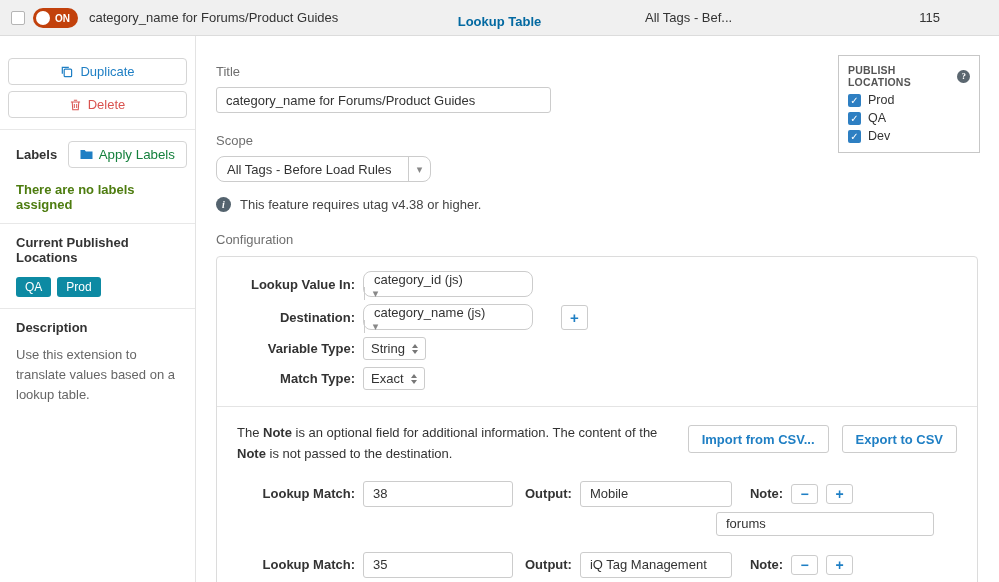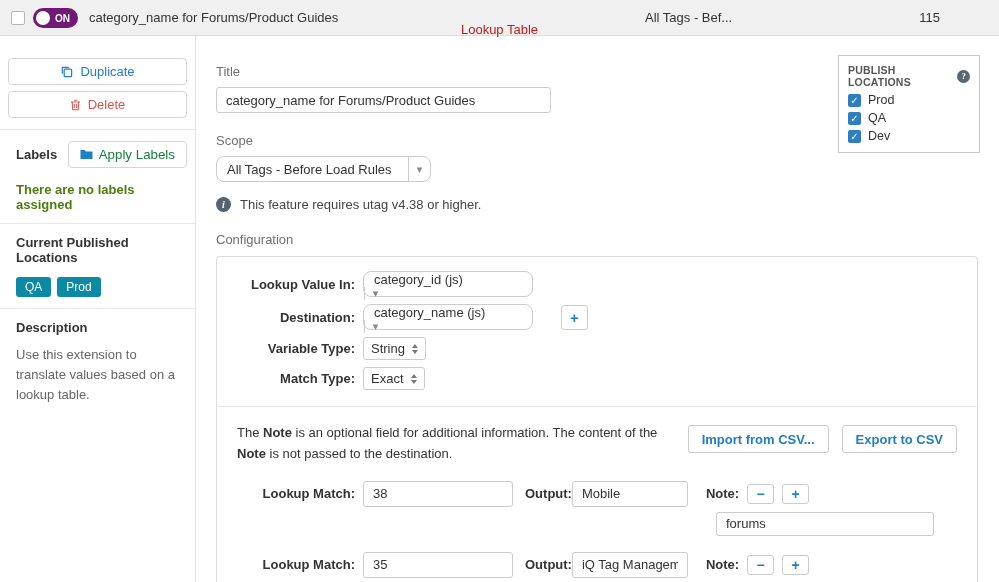--- a/index.html
+++ b/index.html
@@ -13,26 +13,26 @@
   .hdr {
     position:absolute; top:0; left:0; width:999px; height:36px;
     background:#f0f0f0; border-bottom:1px solid #dcdcdc;
   }
   .hdr-checkbox {
     position:absolute; left:11px; top:11px; width:14px; height:14px;
     background:#fff; border:1px solid #b5b5b5; border-radius:2px;
   }
   .toggle {
     position:absolute; left:33px; top:8px; width:45px; height:20px; border-radius:10px;
-    background:#701a75; display:flex; align-items:center; padding:0 6px 0 3px; gap:5px;
+    background:#c2410c; display:flex; align-items:center; padding:0 6px 0 3px; gap:5px;
   }
   .toggle .knob { width:14px; height:14px; border-radius:50%; background:#fff; }
   .toggle .tlabel { color:#fff; font-size:10px; font-weight:bold; }
   .hdr-title { position:absolute; left:89px; top:0; line-height:36px; color:#333; }
-  .hdr-type { position:absolute; left:50%; transform:translateX(-50%); top:12px; line-height:36px; color:#b91c1c; }
+  .hdr-type { position:absolute; left:50%; transform:translateX(-50%); top:4px; line-height:36px; color:#0369a1;font-weight:bold; }
   .hdr-scope { position:absolute; left:645px; top:0; line-height:36px; color:#333; }
   .hdr-id { position:absolute; right:59px; top:0; line-height:36px; color:#333; }
 
   
   .sidebar {
     position:absolute; top:36px; left:0; width:196px; height:546px;
     border-right:1px solid #e3e3e3; background:#fff; padding:22px 8px 0;
   }
   .side-btn {
     display:flex; align-items:center; justify-content:center; gap:7px;
@@ -106,21 +106,21 @@
   .note-text { width:505px; color:#333; line-height:1.6; }
   .csv-buttons { display:flex; gap:13px; flex-shrink:0; margin-top:2px; }
   .csv-btn {
     height:28px; padding:0 13px; border:1px solid #ccc; border-radius:3px; background:#fff;
     color:#1f7fc4; font-size:13px; font-weight:bold; display:flex; align-items:center; cursor:pointer;
   }
   .lrow { display:flex; align-items:center; margin-top:16px; }
   .l-label { width:118px; text-align:right; font-weight:bold; margin-right:8px; flex-shrink:0; }
   .in-match { width:150px; }
   .o-label { margin-left:12px; font-weight:bold; }
-  .in-output { width:116px; }
+  .in-output { width:152px; margin-left:8px; }
   .n-label { margin-left:18px; font-weight:bold; }
   .mini-btn {
     width:27px; height:20px; border:1px solid #ccc; border-radius:3px; background:#fff;
     color:#1f7fc4; font-size:14px; font-weight:bold; display:flex; align-items:center;
     justify-content:center; margin-left:8px; cursor:pointer;
   }
   .nrow { margin-top:5px; padding-left:479px; }
   .in-note { width:218px; height:24px; }
 
   

